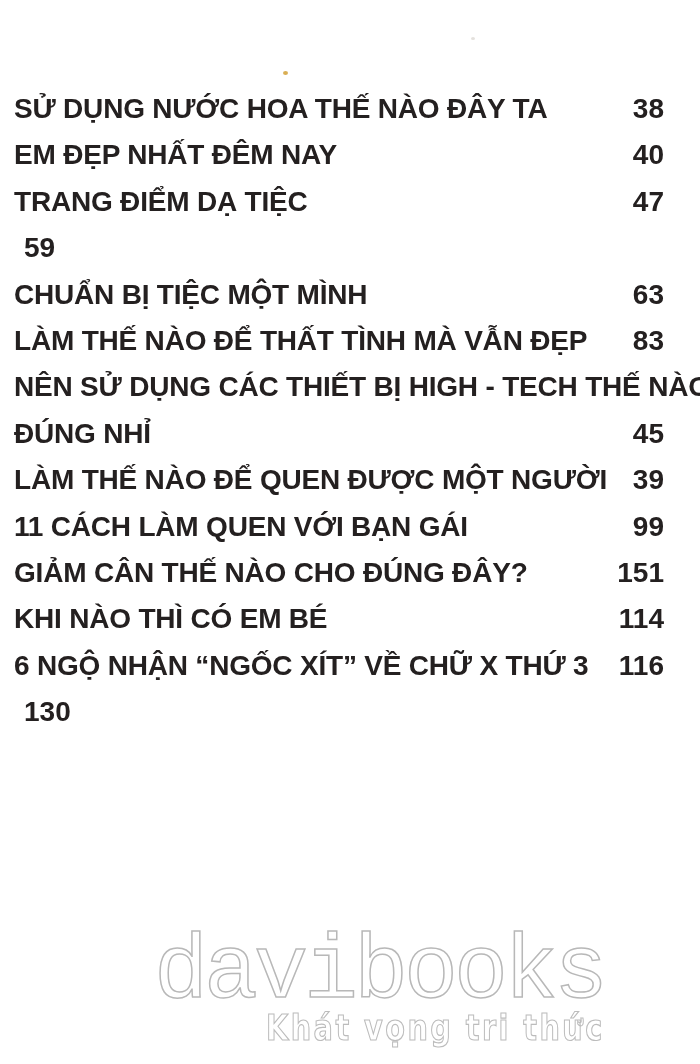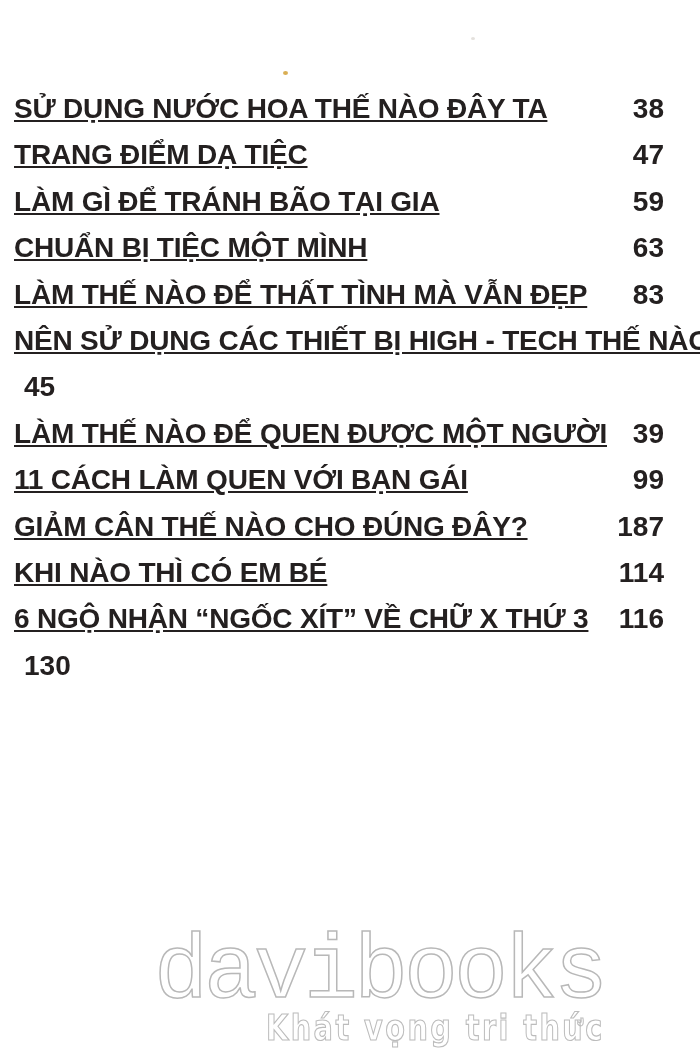--- a/index.html
+++ b/index.html
@@ -33,21 +33,20 @@
     height: 46.4px;
     line-height: 46.4px;
     font-size: 28px;
     font-weight: bold;
     letter-spacing: -0.2px;
     color: #242020;
     white-space: nowrap;
   }
   .toc-title {
     overflow: visible;
-    text-decoration: underline;
   }
   .toc-page {
     margin-left: 10px;
     letter-spacing: 0;
     flex: 0 0 auto;
   }
   
   .speck {
     position: absolute;
     left: 283px;
@@ -102,63 +101,67 @@
 
   <div class="speck" style="background: rgb(210, 160, 53);"></div>
   <div class="speck2"></div>
 
   <div class="toc" id="toc-list">
     <div class="toc-row">
       <span class="toc-title">SỬ DỤNG NƯỚC HOA THẾ NÀO ĐÂY TA</span>
       <span class="toc-page">38</span>
     </div>
 
+    <div class="toc-row">
+      <span class="toc-title">EM ĐẸP NHẤT ĐÊM NAY</span>
+      <span class="toc-page">40</span>
+    </div>
 
     <div class="toc-row">
       <span class="toc-title">TRANG ĐIỂM DẠ TIỆC</span>
       <span class="toc-page">47</span>
     </div>
 
     <div class="toc-row">
-      <span class="toc-title">LÀM GÌ ĐỂ TRÁNH BÃO TẠI GIA</span>
       <span class="toc-page">59</span>
     </div>
 
     <div class="toc-row">
       <span class="toc-title">CHUẨN BỊ TIỆC MỘT MÌNH</span>
       <span class="toc-page">63</span>
     </div>
 
     <div class="toc-row">
       <span class="toc-title">LÀM THẾ NÀO ĐỂ THẤT TÌNH MÀ VẪN ĐẸP</span>
       <span class="toc-page">83</span>
     </div>
 
     <div class="toc-row">
       <span class="toc-title">NÊN SỬ DỤNG CÁC THIẾT BỊ HIGH - TECH THẾ NÀO CHO</span>
       <span class="toc-page"></span>
     </div>
 
     <div class="toc-row">
+      <span class="toc-title">ĐÚNG NHỈ</span>
       <span class="toc-page">45</span>
     </div>
 
     <div class="toc-row">
       <span class="toc-title">LÀM THẾ NÀO ĐỂ QUEN ĐƯỢC MỘT NGƯỜI</span>
       <span class="toc-page">39</span>
     </div>
 
     <div class="toc-row">
       <span class="toc-title">11 CÁCH LÀM QUEN VỚI BẠN GÁI</span>
       <span class="toc-page">99</span>
     </div>
 
     <div class="toc-row">
       <span class="toc-title">GIẢM CÂN THẾ NÀO CHO ĐÚNG ĐÂY?</span>
-      <span class="toc-page">187</span>
+      <span class="toc-page">151</span>
     </div>
 
     <div class="toc-row">
       <span class="toc-title">KHI NÀO THÌ CÓ EM BÉ</span>
       <span class="toc-page">114</span>
     </div>
 
     <div class="toc-row">
       <span class="toc-title">6 NGỘ NHẬN “NGỐC XÍT” VỀ CHỮ X THỨ 3</span>
       <span class="toc-page">116</span>

